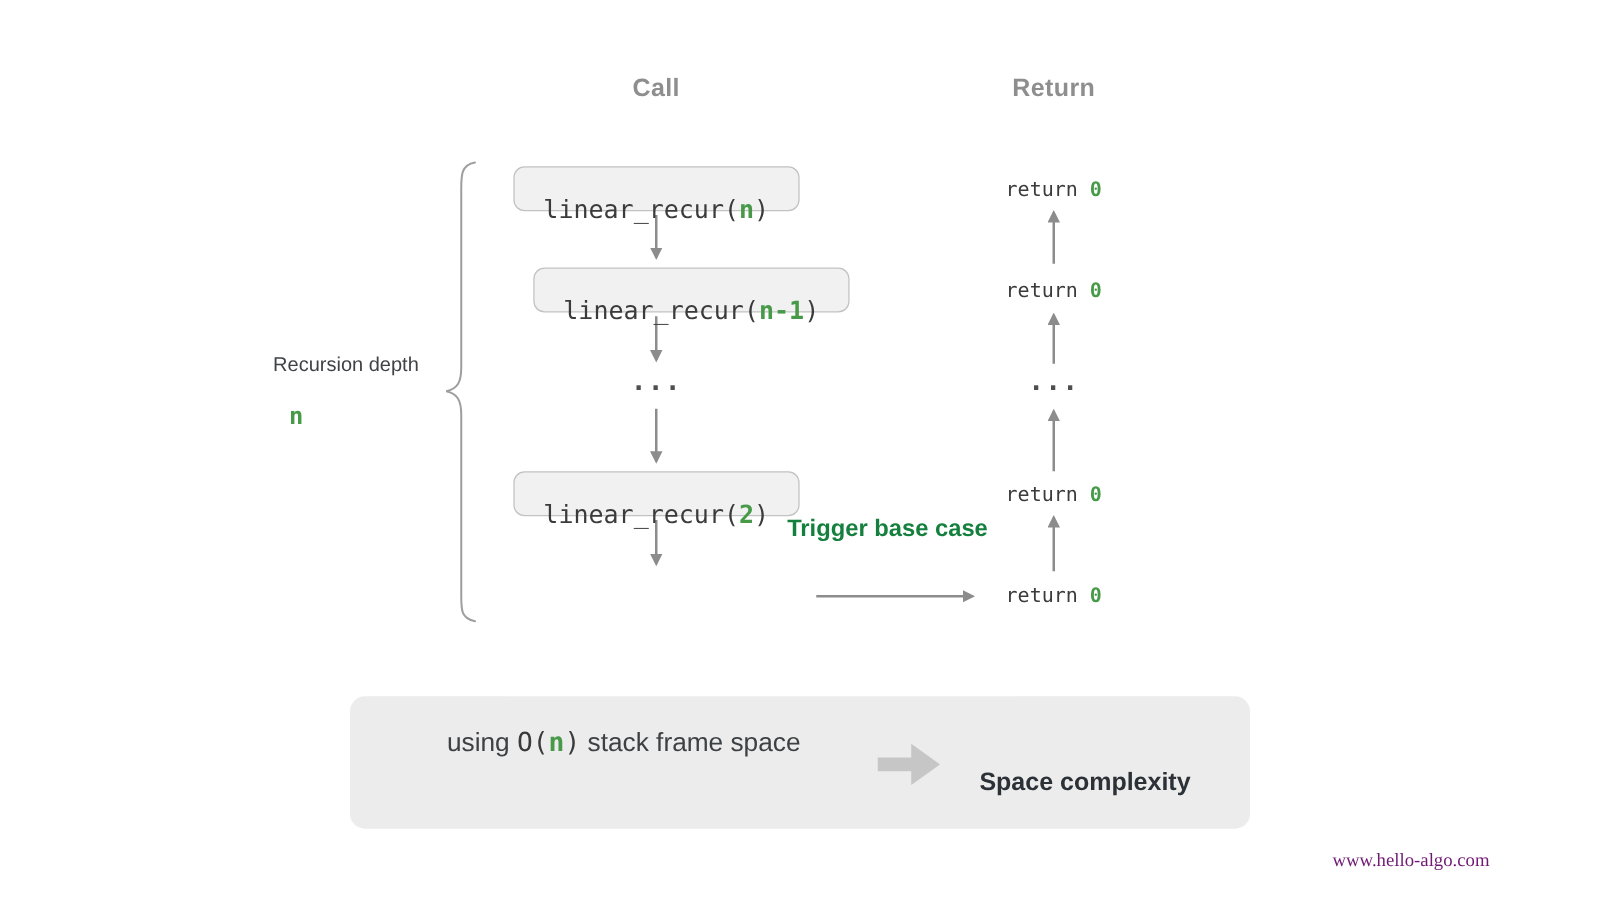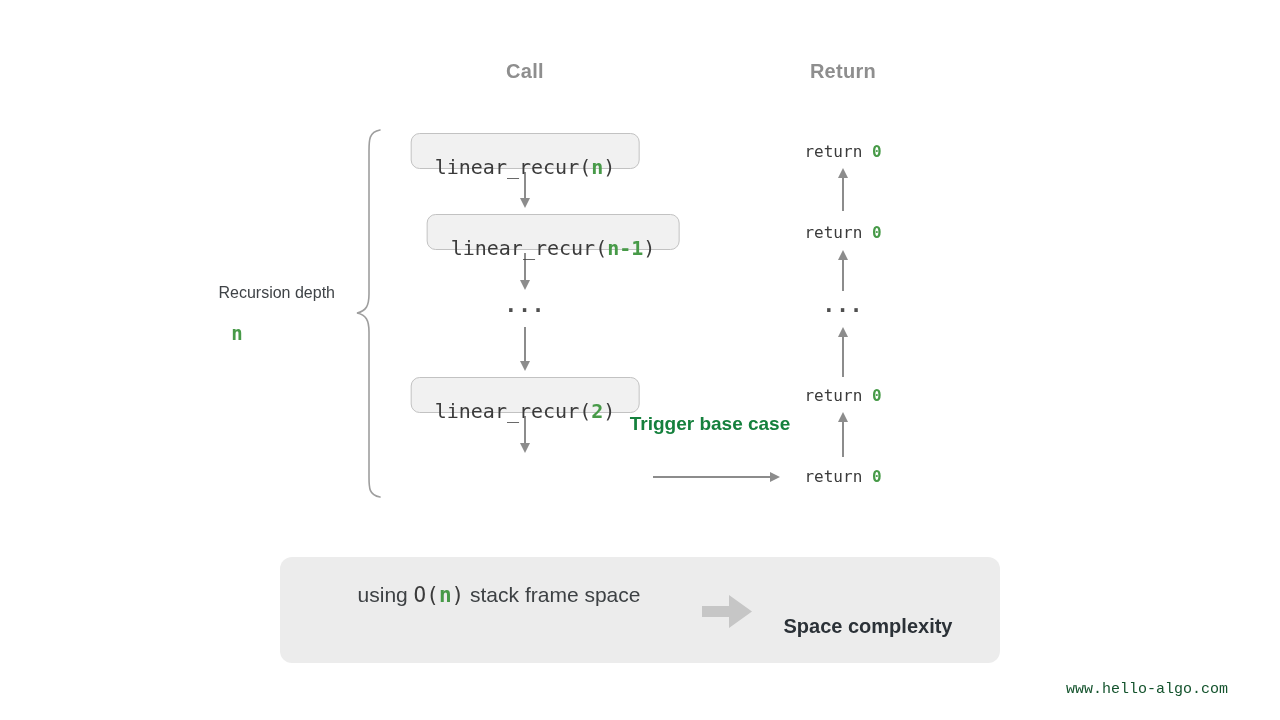--- a/index.html
+++ b/index.html
@@ -53,21 +53,21 @@
   .summary-right{
     position:absolute;left:752px;top:575px;width:232px;text-align:center;
     line-height:39px;
     margin-top:32px;
   }
   .summary-title{font-weight:bold;font-size:20px;color:#2b3137;}
   .summary-value{font-weight:bold;font-size:20px;color:#1a82d9;}
   .summary-value .mono{font-weight:bold;}
   .watermark{
     position:absolute;left:1066px;top:681px;
-    font-family:Liberation Mono, monospace;font-size:15px;color:#14532d;
+    font-family:Liberation Serif, serif;font-size:15px;color:#701a75;
   }
   svg{display:block;}
 </style>
 </head>
 <body>
 
 <div id="canvas">
 
   <div class="col-header" style="left:435px;top:60px;">Call</div>
   <div class="col-header" style="left:753px;top:60px;">Return</div>

